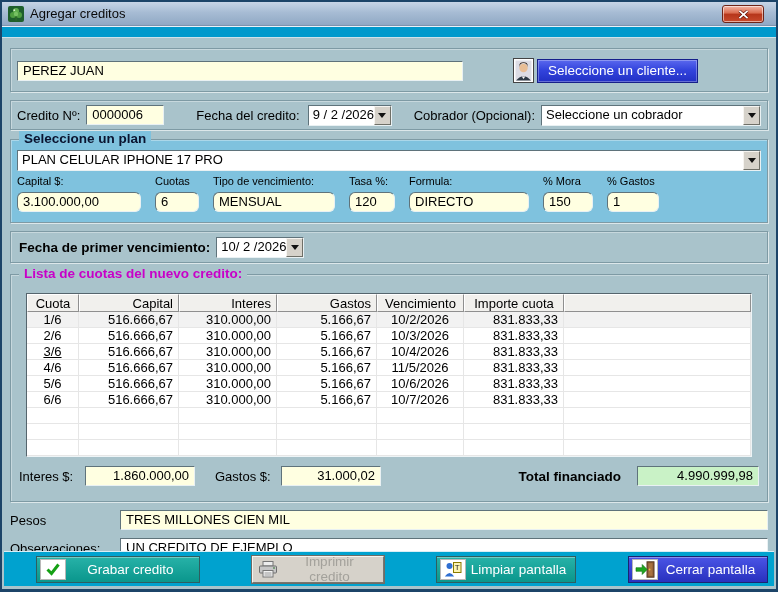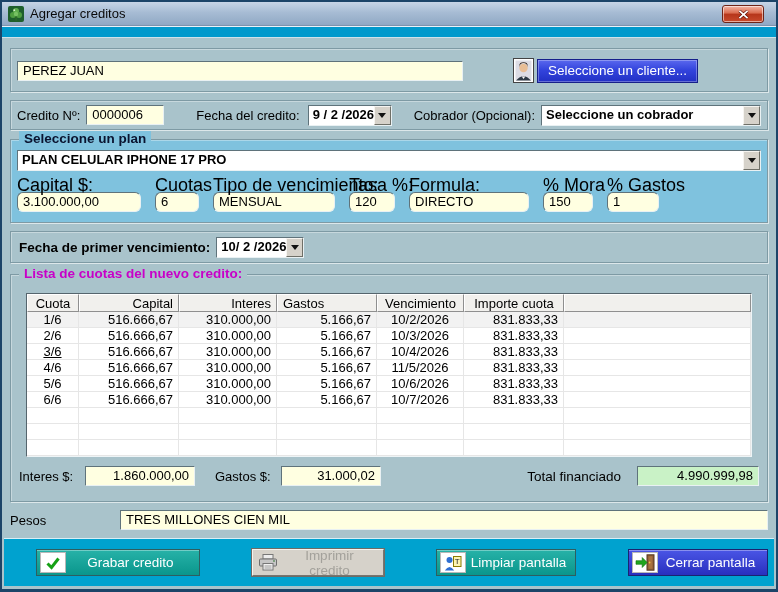--- a/index.html
+++ b/index.html
@@ -30,21 +30,21 @@
   .legend.magenta { color:#C800C8; }
   .legend.navy { color:#0a1430; }
 
   .sunken { border:1px solid; border-color:#5f737b #e9f1f3 #e9f1f3 #5f737b; }
   .field { height:20px; line-height:18px; padding:0 5px; background:#FFFFE1; overflow:hidden; white-space:nowrap; }
   .field.white { background:#fff; }
   .field.right { text-align:right; }
   .field.green { background:#C9F2C6; }
 
   .combo { display:flex; align-items:stretch; background:#fff; height:21px; }
-  .combo .txt { flex:1; padding:1px 0 0 4px; overflow:hidden; white-space:nowrap;font-weight:bold; }
+  .combo .txt { flex:1; padding:1px 0 0 4px; overflow:hidden; white-space:nowrap; }
   .combo .drop { width:17px; background:#D6D2CA; border:1px solid; border-color:#f6f4f0 #6f6f67 #6f6f67 #f6f4f0;
                  display:flex; align-items:center; justify-content:center; cursor:pointer; }
   .tri-down { width:0; height:0; border-left:4px solid transparent; border-right:4px solid transparent; border-top:5px solid #111; }
 
   
   .gb-client { margin-top:8px; height:44px; padding:9px 6px 0 6px; }
   .client-row { display:flex; align-items:center; }
   .client-name { width:446px; }
   .avatar { width:21px; height:25px; margin-left:50px; flex:0 0 auto; }
   .btn-select-client { width:161px; height:24px; margin-left:3px; color:#fff; font-size:13.5px;
@@ -58,21 +58,21 @@
   .lbl-fecha { margin-left:32px; }
   .combo-fecha { width:84px; margin-left:8px; }
   .lbl-cobrador { margin-left:22px; }
   .combo-cobrador { flex:1; margin-left:6px; }
 
   
   .gb-plan { margin-top:9px; height:84px; background:#7FC2DE; padding:10px 6px 0 6px; }
   .gb-plan > .legend { background:#7FC2DE; }
   .combo-plan { width:100%; }
   .plan-fields { display:flex; gap:14px; margin-top:4px; }
-  .pf .pf-lbl { font-size:18px; height:16px; white-space:nowrap; }
+  .pf .pf-lbl { font-size:11px; height:16px; white-space:nowrap; }
   .pf .field { margin-top:1px;border-radius:6px; }
   .pf-w1{width:124px} .pf-w2{width:44px} .pf-w3{width:122px} .pf-w4{width:46px}
   .pf-w5{width:120px} .pf-w6{width:50px} .pf-w7{width:52px}
 
   
   .gb-due { margin-top:8px; height:32px; display:flex; align-items:center; padding:0 8px; }
   .lbl-due { font-weight:bold; font-size:13.5px; }
   .combo-due { width:88px; margin-left:6px; }
 
   
@@ -83,30 +83,30 @@
              border:1px solid; border-color:#ffffff #8f8f8f #8f8f8f #ffffff; overflow:hidden; white-space:nowrap; }
   .grid td { height:16px; font-size:13px; padding:0 5px; border-right:1px solid #e6e6e6; border-bottom:1px solid #e6e6e6;
              overflow:hidden; white-space:nowrap; }
   .grid tr.row-sel td { background:#F2F2F2; }
   .totals-row { display:flex; align-items:center; margin-top:9px; }
   .t-int-lbl { width:66px; }
   .t-int-val { width:110px; }
   .t-gas-lbl { margin-left:20px; width:66px; }
   .t-gas-val { width:100px; }
   .t-spacer { flex:1; }
-  .t-total-lbl { font-weight:normal; font-size:13.5px; margin-right:16px; }
+  .t-total-lbl { font-weight:bold; font-size:13.5px; margin-right:16px; }
   .t-total-val { width:122px; }
 
   
   .line-row { display:flex; align-items:center; margin-top:8px; }
   .line-row .lbl { width:110px; }
   .line-row .field { flex:1; }
 
   
-  .footer { position:absolute; left:2px; right:2px; bottom:3px; height:48px; background:#00A2CF;
+  .footer { position:absolute; left:2px; right:2px; bottom:3px; height:35px; background:#00A2CF;
             border-top:1px solid #d8eef6; display:flex; align-items:center;
             padding:0 6px 0 32px; justify-content:space-between; }
   .fbtn { height:27px; display:flex; align-items:center; padding:0 8px 0 3px; cursor:pointer;
           font-size:13.5px; color:#fff; border:1px solid #2e5e60; box-shadow:inset 0 1px 0 rgba(255,255,255,.35); }
   .fbtn .cap { flex:1; text-align:center; }
   .fbtn.teal { background:linear-gradient(180deg,#27b2a8 0%,#0a968c 100%); }
   .fbtn.blue { background:linear-gradient(180deg,#4a55e6 0%,#2830be 100%); border-color:#1a2470; }
   .fbtn.disabled { background:#D6D2CA; color:#a3a19b; cursor:default;
                    border:1px solid; border-color:#f5f3ef #77756f #77756f #f5f3ef; box-shadow:0 0 0 1px #6e6c66; }
   .w-grabar{width:164px} .w-impcred{width:132px} .w-imppag{width:130px} .w-limpiar{width:140px} .w-cerrar{width:140px}
@@ -241,21 +241,21 @@
             <col style="width:100px">
               <col style="width:87px">
               <col style="width:100px">
               <col>
           </colgroup>
           <thead>
               <tr>
                 <th style="text-align: center;">Cuota</th>
                 <th style="text-align: right;">Capital</th>
                 <th style="text-align: right;">Interes</th>
-                <th style="text-align: left;">Gastos</th>
+                <th style="text-align: right;">Gastos</th>
                 <th style="text-align: center;">Vencimiento</th>
                 <th style="text-align: center;">Importe cuota</th>
                 <th></th>
               </tr>
             </thead>
           <tbody>
               <tr class="row-sel">
                 <td style="text-align: center; margin-left: 45px;">1/6</td>
                 <td style="text-align: right;">516.666,67</td>
                 <td style="text-align: right;">310.000,00</td>

